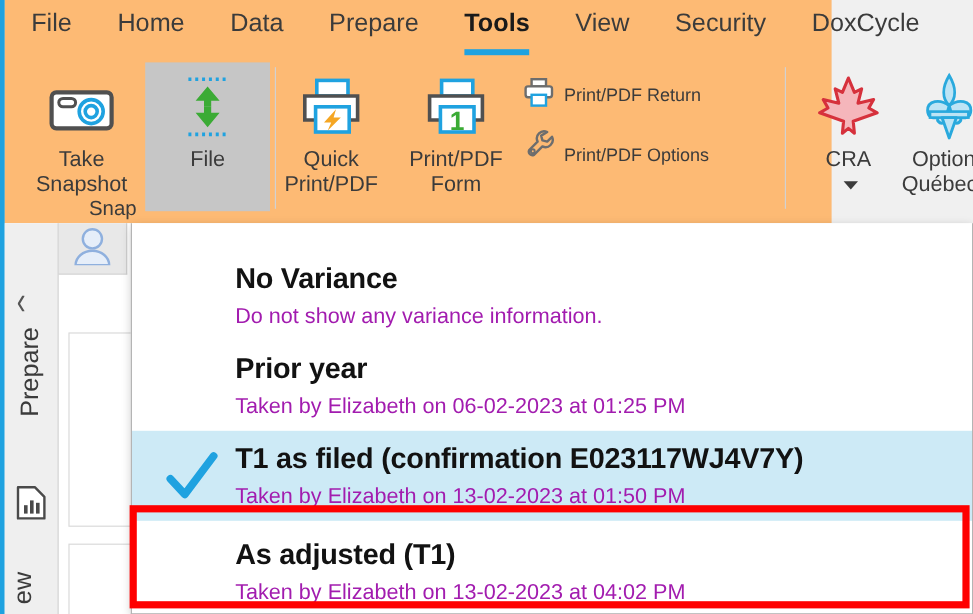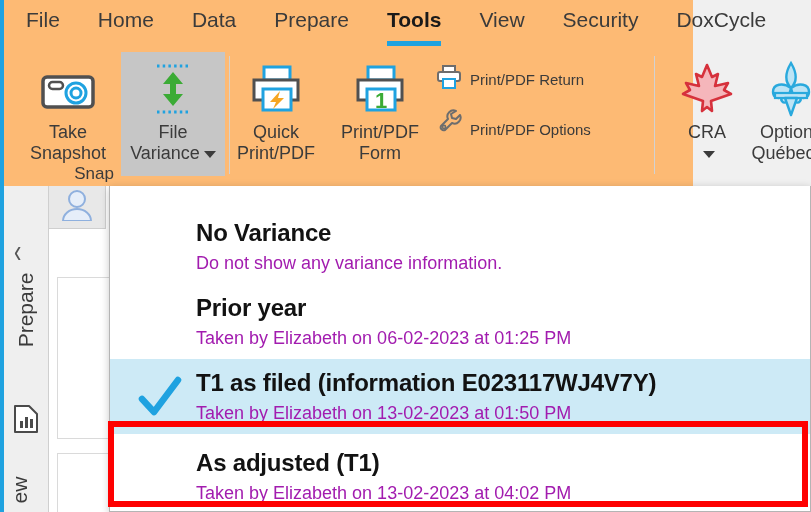--- a/index.html
+++ b/index.html
@@ -339,21 +339,20 @@
         <div class="bigbtn pressed" style="left:105px;">
           <div class="icon-wrap">
             <svg width="56" height="54" viewBox="0 0 56 54">
               <line x1="12" y1="4" x2="44" y2="4" stroke="#1fa2e0" stroke-width="3" stroke-dasharray="2.5 3.2"></line>
               <line x1="12" y1="50" x2="44" y2="50" stroke="#1fa2e0" stroke-width="3" stroke-dasharray="2.5 3.2"></line>
               <path d="M28 10 L38 22 L31 22 L31 27 L25 27 L25 22 L18 22 Z" fill="#3bab35"></path>
               <path d="M28 44 L18 32 L25 32 L25 27 L31 27 L31 32 L38 32 Z" fill="#3bab35"></path>
             </svg>
           </div>
           <div class="lbl">File</div>
-          <div class="lbl"><span>Variance</span><i class="caret"></i></div>
         </div>
 
         <div class="grp-label" style="left:-22px; width:200px; text-align:center;">Snap</div>
         <div class="grp-sep" style="left:213px;"></div>
       </div>
 
       <div class="grp" style="left:220px; width:440px;">
 
         <div class="bigbtn" style="left:0px;">
           <div class="icon-wrap">
@@ -481,21 +480,21 @@
       <div class="title">Prior year</div>
       <div class="sub">Taken by Elizabeth on 06-02-2023 at 01:25 PM</div>
     </div>
 
     <div class="mi selected">
       <span class="check">
         <svg width="48" height="48" viewBox="0 0 48 48">
           <path d="M6 26 L18 39 L42 7" fill="none" stroke="#1fa2e0" stroke-width="6.5" stroke-linecap="round" stroke-linejoin="round"></path>
         </svg>
       </span>
-      <div class="title">T1 as filed (information E023117WJ4V7Y)</div>
+      <div class="title">T1 as filed (confirmation E023117WJ4V7Y)</div>
       <div class="sub">Taken by Elizabeth on 13-02-2023 at 01:50 PM</div>
     </div>
 
     <div class="mi" style="padding-top:14px;">
       <div class="title">As adjusted (T1)</div>
       <div class="sub">Taken by Elizabeth on 13-02-2023 at 04:02 PM</div>
     </div>
 
   </div>
 

